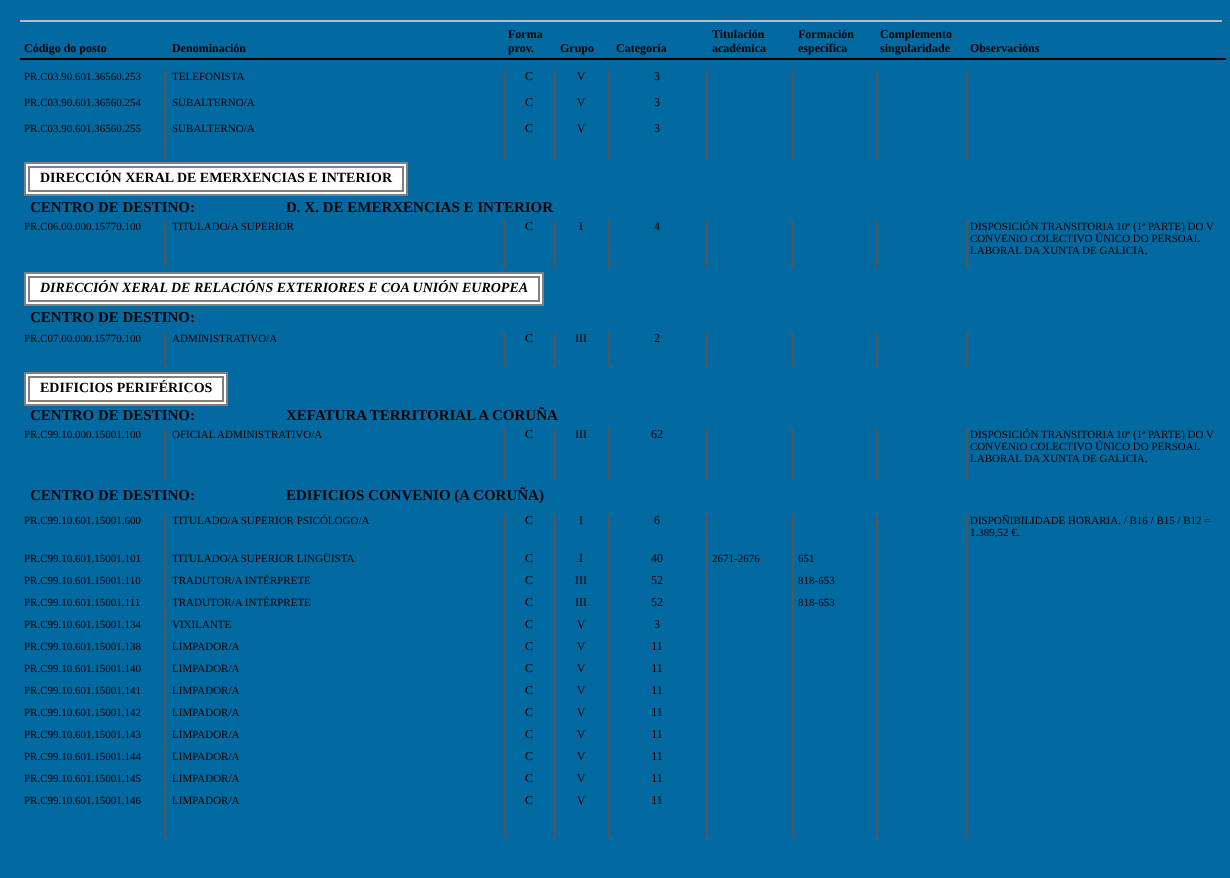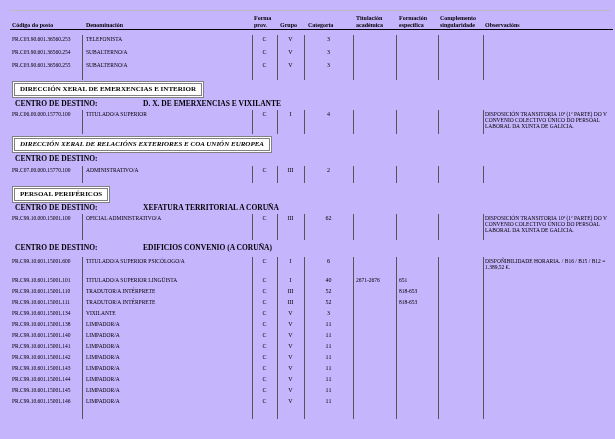--- a/index.html
+++ b/index.html
@@ -1,18 +1,18 @@
 <!DOCTYPE html>
 <html><head>
 <meta charset="utf-8">
 <style>
   html,body{margin:0;padding:0;background:#ffffff;}
   body{width:615px;height:439px;position:relative;overflow:hidden;
        font-family:"Liberation Serif","DejaVu Serif",serif;color:#000;}
-  .page{position:absolute;left:0;top:0;width:615px;height:439px;background:#c4b5fd;}
+  .page{position:absolute;left:0;top:0;width:615px;height:439px;background:#0369a1;}
   .topline{position:absolute;left:10px;top:10px;width:601px;border-top:1px solid #bbbbbb;}
 
   .thead{position:relative;margin-top:11px;height:18px;width:615px;}
   .hcell{position:absolute;bottom:1px;font-weight:bold;font-size:6px;line-height:6.5px;
          white-space:pre-line;}
   .rule{margin-left:10px;width:603px;border-top:1.5px solid #000;height:0;}
 
   .rowblock{position:relative;width:615px;}
   .vline{position:absolute;top:1px;bottom:1px;width:1px;background:#555;}
   .trow{position:relative;width:615px;}
@@ -85,21 +85,21 @@
         <div class="vline" style="left: 353px;"></div>
         <div class="vline" style="left: 396px;"></div>
         <div class="vline" style="left: 438px;"></div>
         <div class="vline" style="left: 483px;"></div>
       </div>
       <div class="secbox" style="margin-top: 0px;">
         <div class="secbox-in">DIRECCIÓN XERAL DE EMERXENCIAS E INTERIOR</div>
       </div>
       <div class="centro" style="margin-top: 2px;">
         <span class="centro-label">CENTRO DE DESTINO:</span>
-        <span class="centro-name">D. X. DE EMERXENCIAS E VIXILANTE</span>
+        <span class="centro-name">D. X. DE EMERXENCIAS E INTERIOR</span>
       </div>
       <div class="rowblock" style="height: 26px; margin-top: 1px;">
         <div class="trow" style="height: 20px;">
           <span class="tcell c-code">PR.C06.00.000.15770.100</span>
           <span class="tcell c-denom">TITULADO/A SUPERIOR</span>
           <span class="tcell c-forma">C</span>
           <span class="tcell c-grupo">I</span>
           <span class="tcell c-cat">4</span>
           <span class="tcell c-obs">DISPOSICIÓN TRANSITORIA 10ª (1ª PARTE) DO V CONVENIO COLECTIVO ÚNICO DO PERSOAL LABORAL DA XUNTA DE GALICIA.</span>
         </div>
@@ -129,21 +129,21 @@
         <div class="vline" style="left: 82px;"></div>
         <div class="vline" style="left: 252px;"></div>
         <div class="vline" style="left: 277px;"></div>
         <div class="vline" style="left: 304px;"></div>
         <div class="vline" style="left: 353px;"></div>
         <div class="vline" style="left: 396px;"></div>
         <div class="vline" style="left: 438px;"></div>
         <div class="vline" style="left: 483px;"></div>
       </div>
       <div class="secbox" style="margin-top: 2px;">
-        <div class="secbox-in">PERSOAL PERIFÉRICOS</div>
+        <div class="secbox-in">EDIFICIOS PERIFÉRICOS</div>
       </div>
       <div class="centro" style="margin-top: 1px;">
         <span class="centro-label">CENTRO DE DESTINO:</span>
         <span class="centro-name">XEFATURA TERRITORIAL A CORUÑA</span>
       </div>
       <div class="rowblock" style="height: 28px; margin-top: 1px;">
         <div class="trow" style="height: 20px;">
           <span class="tcell c-code">PR.C99.10.000.15001.100</span>
           <span class="tcell c-denom">OFICIAL ADMINISTRATIVO/A</span>
           <span class="tcell c-forma">C</span>

